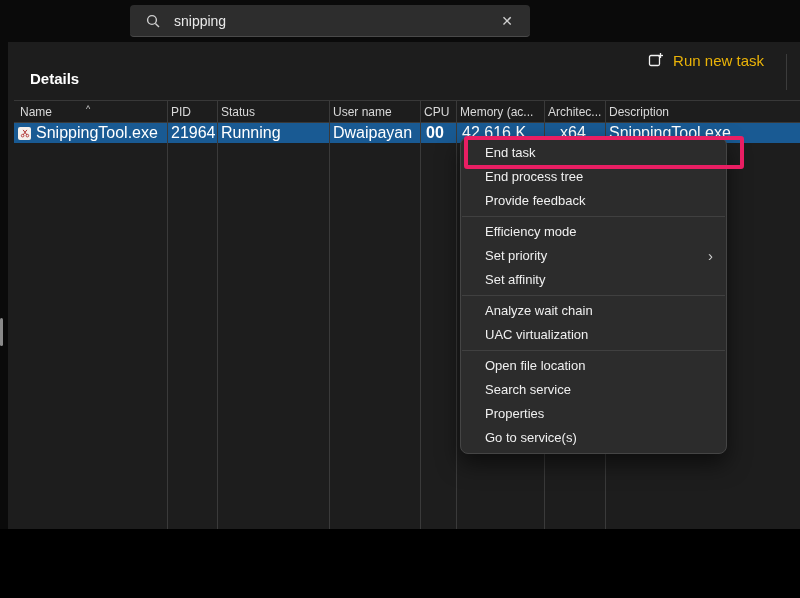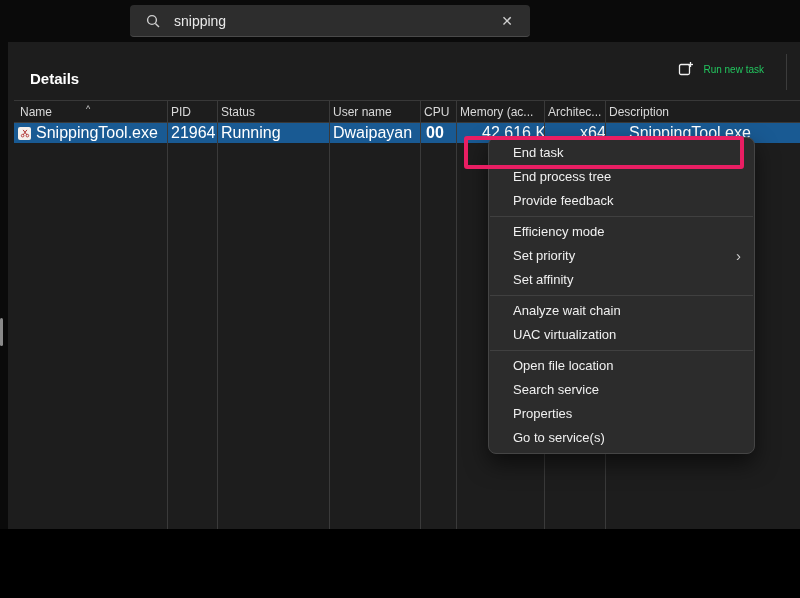--- a/index.html
+++ b/index.html
@@ -12,46 +12,46 @@
              border-radius:4px;border-bottom:1px solid #4a4a4a;display:flex;align-items:center;}
   .searchbox .mag{margin-left:16px;margin-right:14px;flex:0 0 auto;display:flex;}
   .searchbox input{flex:1;background:transparent;border:none;outline:none;color:#e9e9e9;
                    font-size:14px;padding:0;}
   .searchbox .clear{flex:0 0 auto;margin-right:14px;color:#cfcfcf;font-size:14px;cursor:default;
                     width:18px;text-align:center;}
 
   
   .panel{position:absolute;left:8px;top:42px;width:792px;height:556px;background:#1d1d1d;}
   .page-title{position:absolute;left:22px;top:28px;margin:0;font-size:15px;font-weight:700;color:#fff;}
-  .run-btn{position:absolute;right:28px;top:10px;height:34px;display:flex;align-items:center;gap:9px;
-           color:#22c55e;font-size:10px;padding:0 8px;border-radius:4px;cursor:default;}
+  .run-btn{position:absolute;right:28px;top:10px;height:34px;display:flex;align-items:flex-start;gap:9px;
+           color:#eab308;font-size:15px;padding:0 8px;border-radius:4px;cursor:default;}
   .toolbar-sep{position:absolute;left:778px;top:12px;width:1px;height:36px;background:#3c3c3c;}
 
   
   .table{position:absolute;left:6px;top:58px;right:0;bottom:0;border-top:1px solid #383838;}
   .thead{display:flex;height:22px;border-bottom:1px solid #383838;color:#d9d9d9;font-size:12px;}
   .th{position:relative;line-height:22px;padding-left:4px;white-space:nowrap;overflow:hidden;}
   .th.name{padding-left:6px;}
   .sort-caret{position:absolute;top:-3px;left:72px;font-size:9px;color:#cccccc;}
   .c0{width:153px;} .c1{width:50px;} .c2{width:112px;} .c3{width:91px;}
   .c4{width:36px;} .c5{width:88px;} .c6{width:61px;} .c7{flex:1;}
   .trow{display:flex;height:20px;background:#195a93;color:#fff;font-size:16px;line-height:20px;}
   .td{white-space:nowrap;overflow:hidden;padding-left:4px;}
   .td.namecell{display:flex;align-items:center;gap:5px;padding-left:4px;}
   .td.cpu{text-align:center;padding-left:0;padding-right:6px;font-weight:bold;}
-  .td.mem{padding-left:6px;margin-left:20px;}
+  .td.mem{padding-left:6px;}
   .td.arch{padding-left:16px;}
   .appicon{width:13px;height:13px;background:#f5f0ec;border-radius:2px;flex:0 0 auto;
            display:flex;align-items:center;justify-content:center;}
   .gridline{position:absolute;top:0;bottom:0;width:1px;background:#3a3a3a;}
   .g0{left:153px;} .g1{left:203px;} .g2{left:315px;} .g3{left:406px;}
   .g4{left:442px;} .g5{left:530px;} .g6{left:591px;}
 
   
-  .context-menu{position:absolute;left:488px;top:137px;width:267px;background:#2c2c2c;
+  .context-menu{position:absolute;left:460px;top:137px;width:267px;background:#2c2c2c;
                 border:1px solid #454545;border-radius:8px;padding:3px 0;z-index:10;
                 box-shadow:0 10px 22px rgba(0,0,0,0.55);}
   .menu-item{position:relative;height:24px;line-height:24px;padding-left:24px;color:#f0f0f0;
              font-size:13px;white-space:nowrap;cursor:default;}
   .menu-sep{height:1px;background:#404040;margin:3px 1px;}
   .chevron{position:absolute;right:13px;top:0;font-size:15px;color:#cfcfcf;}
 
   
   .annotation{position:absolute;left:464px;top:136px;width:280px;height:33px;
               border:4px solid #e91e63;border-radius:3px;z-index:20;pointer-events:none;}

